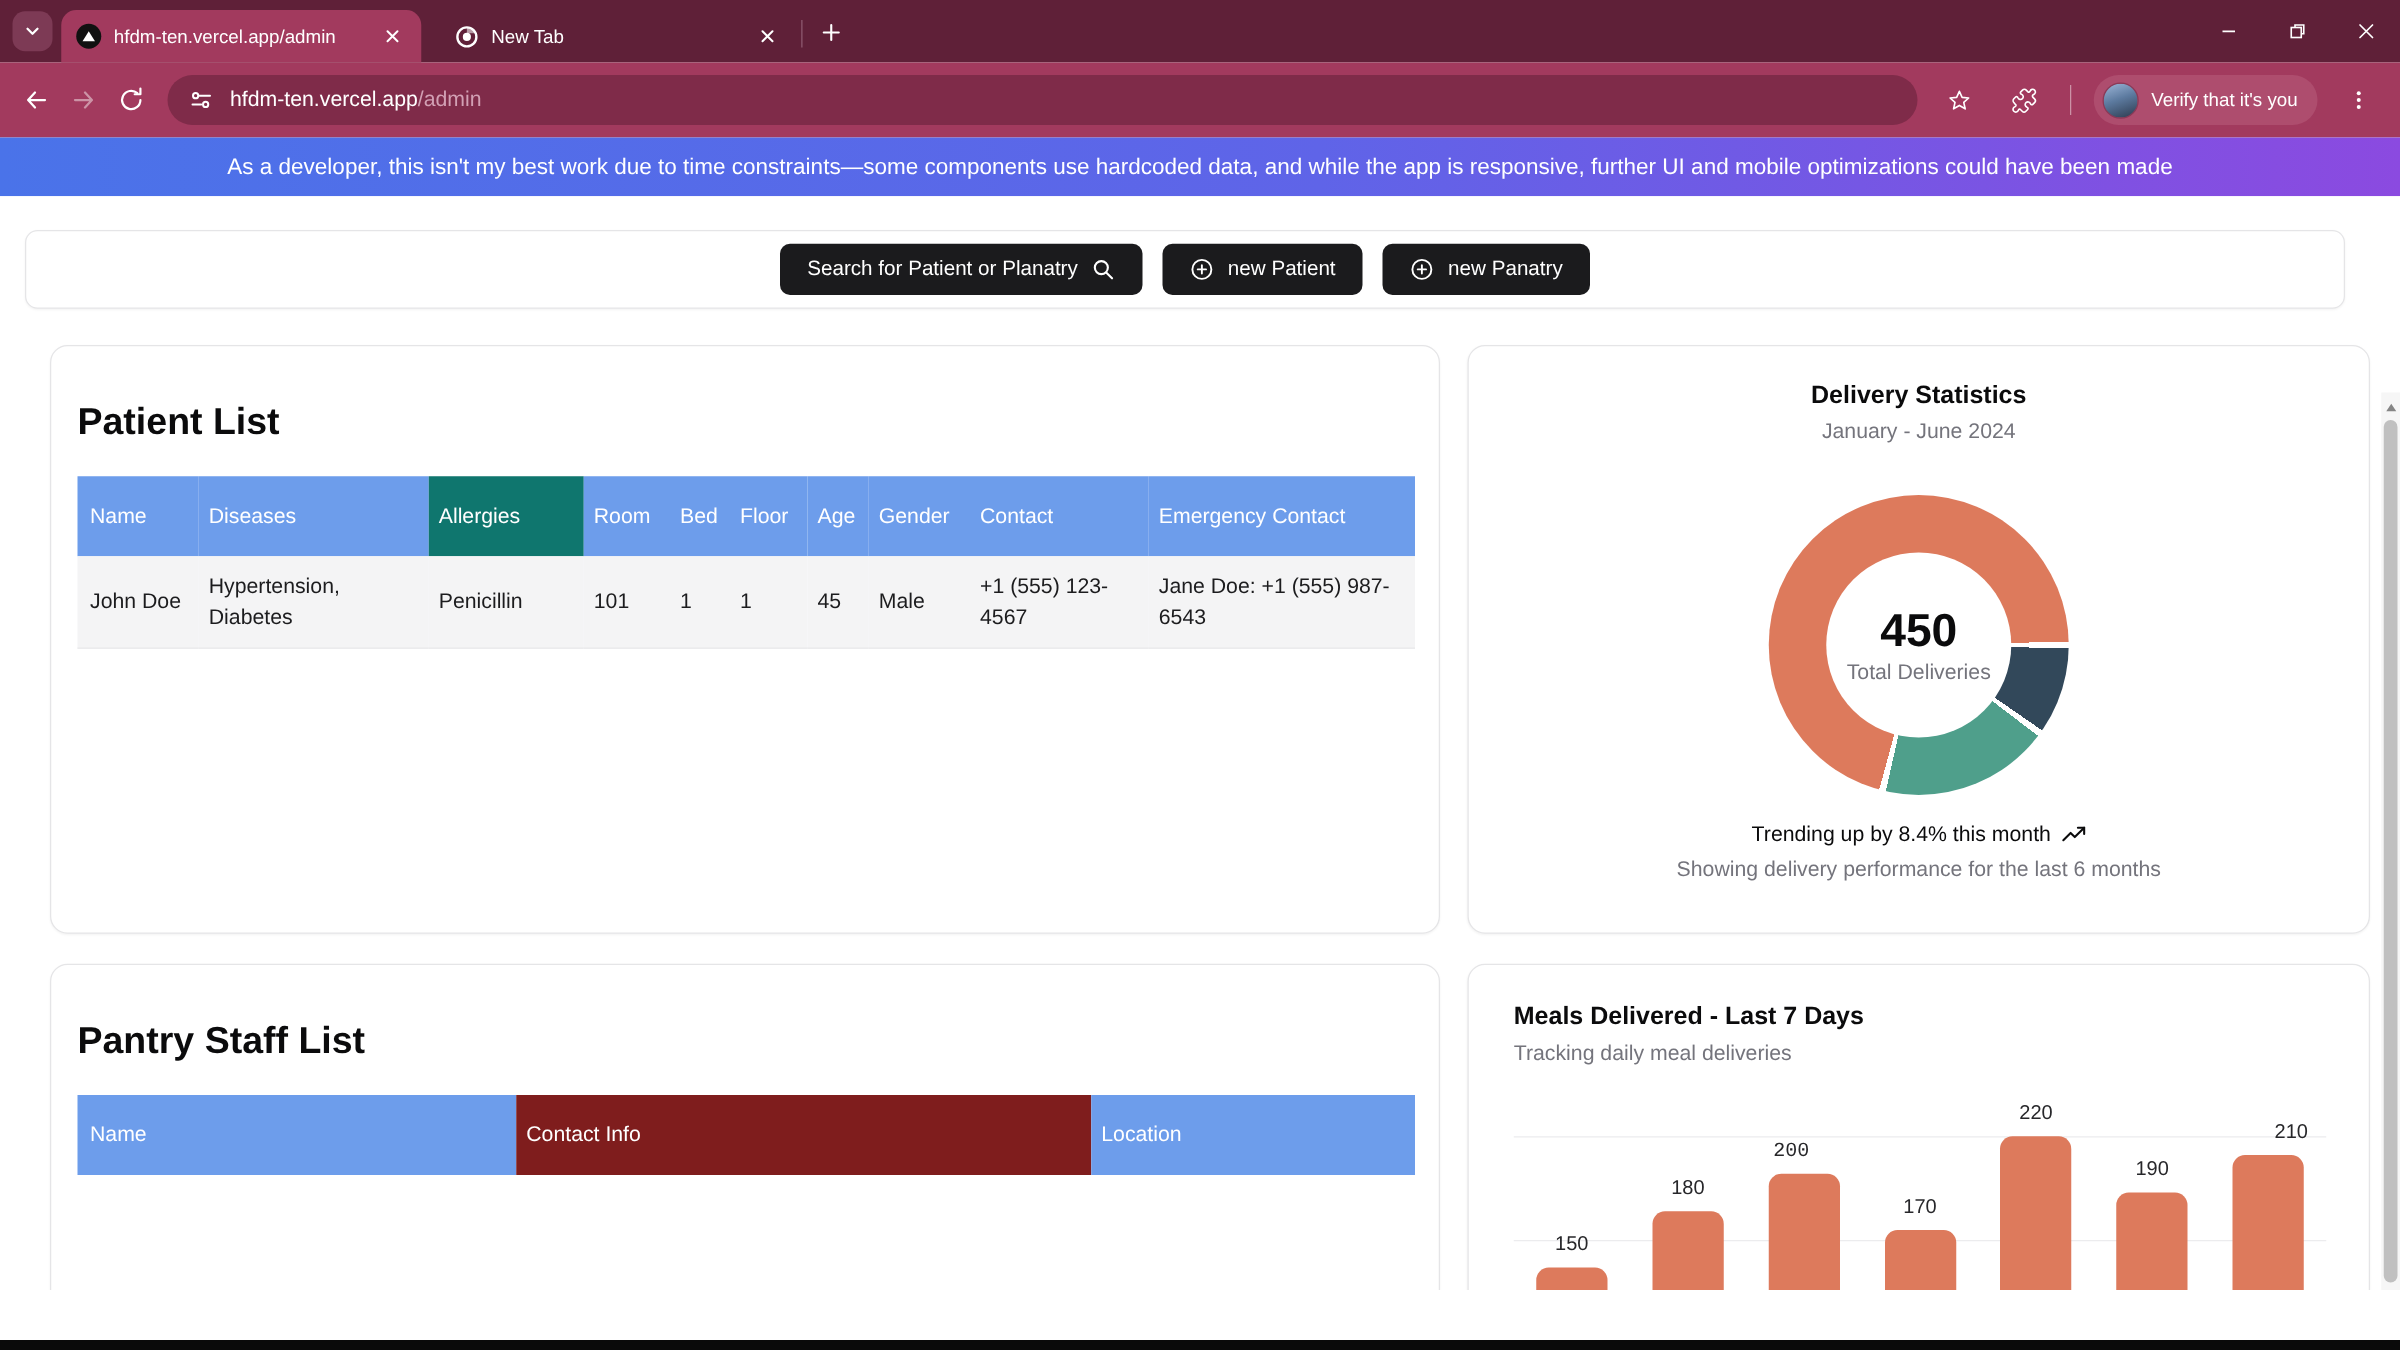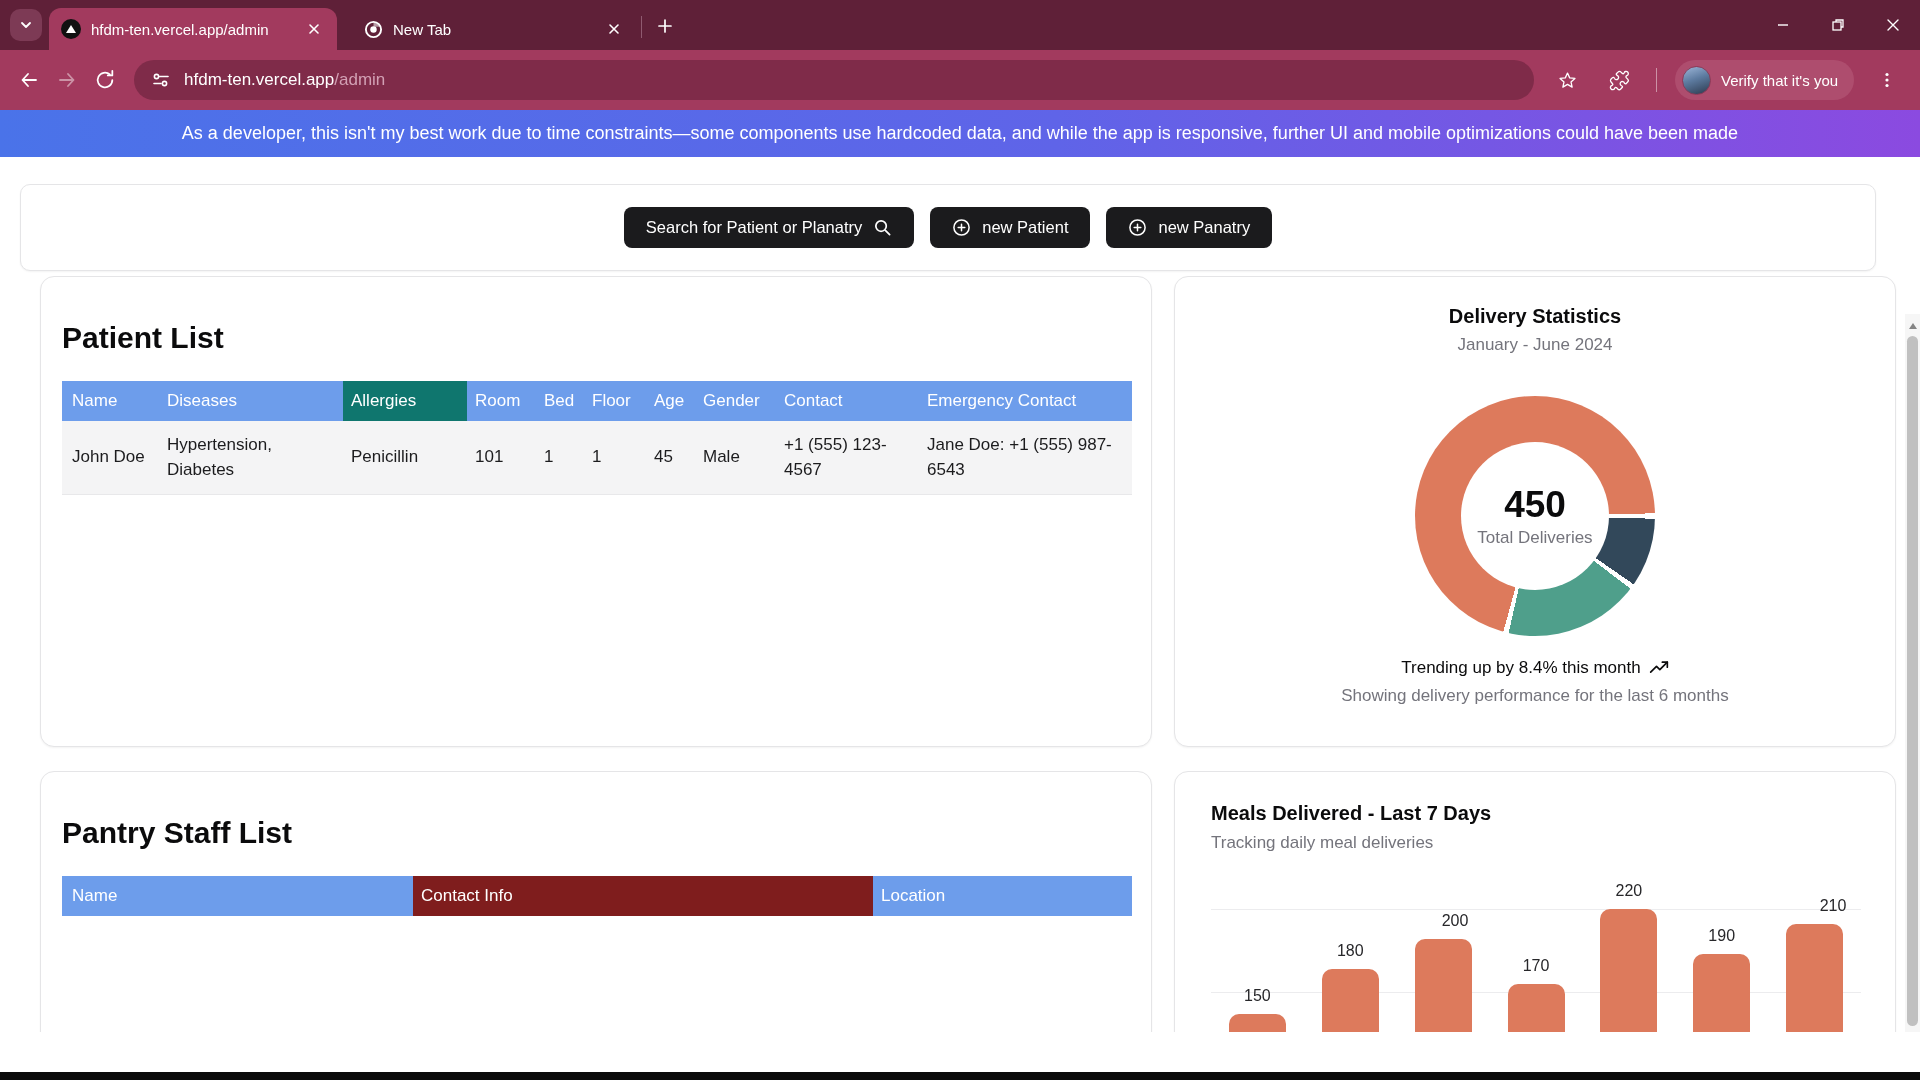--- a/index.html
+++ b/index.html
@@ -33,28 +33,28 @@
   .profile-chip{height:40px;border-radius:20px;background:#ae4d6e;display:flex;align-items:center;gap:10px;padding:0 16px 0 7px;cursor:pointer;}
   .avatar{width:27px;height:27px;border-radius:50%;background:linear-gradient(160deg,#9db6d8 0%,#5d7ba0 45%,#2c3a4e 100%);border:1px solid #8a3a57;}
   .profile-label{color:#fff;font-size:15px;white-space:nowrap;}
 
   .banner{position:absolute;left:0;top:110px;width:1920px;height:47px;background:linear-gradient(90deg,#4a73e9 0%,#5f64e8 55%,#8b4ae0 100%);display:flex;align-items:center;justify-content:center;}
   .banner span{color:#fff;font-size:18px;}
 
   
   .viewport{position:absolute;left:0;top:157px;width:1920px;height:875px;background:#fff;overflow:hidden;}
   .card{position:absolute;background:#fff;border:1px solid #e5e5e7;border-radius:14px;box-shadow:0 1px 2px rgba(0,0,0,.05);box-sizing:border-box;}
-  .search-card{left:20px;top:27px;width:1856px;height:87px;border-radius:10px;display:flex;align-items:center;justify-content:center;gap:16px;}
+  .search-card{left:20px;top:27px;width:1856px;height:63px;border-radius:10px;display:flex;align-items:center;justify-content:center;gap:16px;}
   .dark-btn{height:41px;background:#1b1b1d;color:#fff;border:none;border-radius:8px;display:flex;align-items:center;gap:11px;padding:0 22px;font-size:16.5px;font-family:"Liberation Sans",sans-serif;cursor:pointer;}
 
   .patient-card{left:40px;top:119px;width:1112px;height:471px;}
   .pantry-card{left:40px;top:614px;width:1112px;height:500px;}
   .list-title{margin:44px 0 0 21px;font-size:30px;font-weight:700;color:#0b0b0c;}
   table.datatable{border-collapse:collapse;margin:26px 21px 0 21px;table-layout:fixed;width:1070px;}
-  table.datatable th{background:#6d9deb;color:#fff;font-weight:400;font-size:17px;text-align:left;padding:10px 8px;}
+  table.datatable th{background:#6d9deb;color:#fff;font-weight:400;font-size:17px;text-align:left;padding:22px 8px;}
   table.datatable th:first-child{padding-left:10px;border-radius:0;}
   table.datatable td{font-size:17px;color:#1c1c1e;padding:12px 8px;vertical-align:middle;line-height:1.45;}
   table.datatable td:first-child{padding-left:10px;}
   tr[data-stripe="on"]{background:#f4f4f5;}
   tr.divided td{border-bottom:1px solid #e8e8ea;}
 
   .stats-card{left:1174px;top:119px;width:722px;height:471px;text-align:center;}
   .stats-title{margin-top:28px;font-size:20px;font-weight:700;color:#0b0b0c;}
   .stats-sub{margin-top:7px;font-size:17px;color:#74747c;}
   .donut-wrap{position:relative;width:240px;height:240px;margin:41px auto 0 auto;}
@@ -326,21 +326,21 @@
       <div class="meals-title">Meals Delivered - Last 7 Days</div>
       <div class="meals-sub">Tracking daily meal deliveries</div>
       <div class="plot" id="bar-plot">
           <div class="gridline" style="top: 137px;"></div>
           <div class="gridline" style="top: 219.5px;"></div>
           <div class="bar" style="left: 17.9286px; top: 242px; height: 318px; background: rgb(221, 122, 92);"></div>
           <div class="bar-label" style="left: 6.42857px; top: 215px;">150</div>
           <div class="bar" style="left: 110.786px; top: 197px; height: 363px; background: rgb(221, 122, 92);"></div>
           <div class="bar-label" style="left: 99.2857px; top: 170px;">180</div>
           <div class="bar" style="left: 203.643px; top: 167px; height: 393px; background: rgb(221, 122, 92);"></div>
-          <div class="bar-label" style="left: 204px; top: 140px;">200</div>
+          <div class="bar-label" style="left: 182px; top: 140px; font-family: Liberation Mono, monospace;">200</div>
           <div class="bar" style="left: 296.5px; top: 212px; height: 348px; background: rgb(221, 122, 92);"></div>
           <div class="bar-label" style="left: 285px; top: 185px;">170</div>
           <div class="bar" style="left: 389.357px; top: 137px; height: 423px; background: rgb(221, 122, 92);"></div>
           <div class="bar-label" style="left: 377.857px; top: 110px;">220</div>
           <div class="bar" style="left: 482.214px; top: 182px; height: 378px; background: rgb(221, 122, 92);"></div>
           <div class="bar-label" style="left: 470.714px; top: 155px;">190</div>
           <div class="bar" style="left: 575.071px; top: 152px; height: 408px; background: rgb(221, 122, 92);"></div>
           <div class="bar-label" style="left: 582px; top: 125px;">210</div>
         </div>
     </div>

